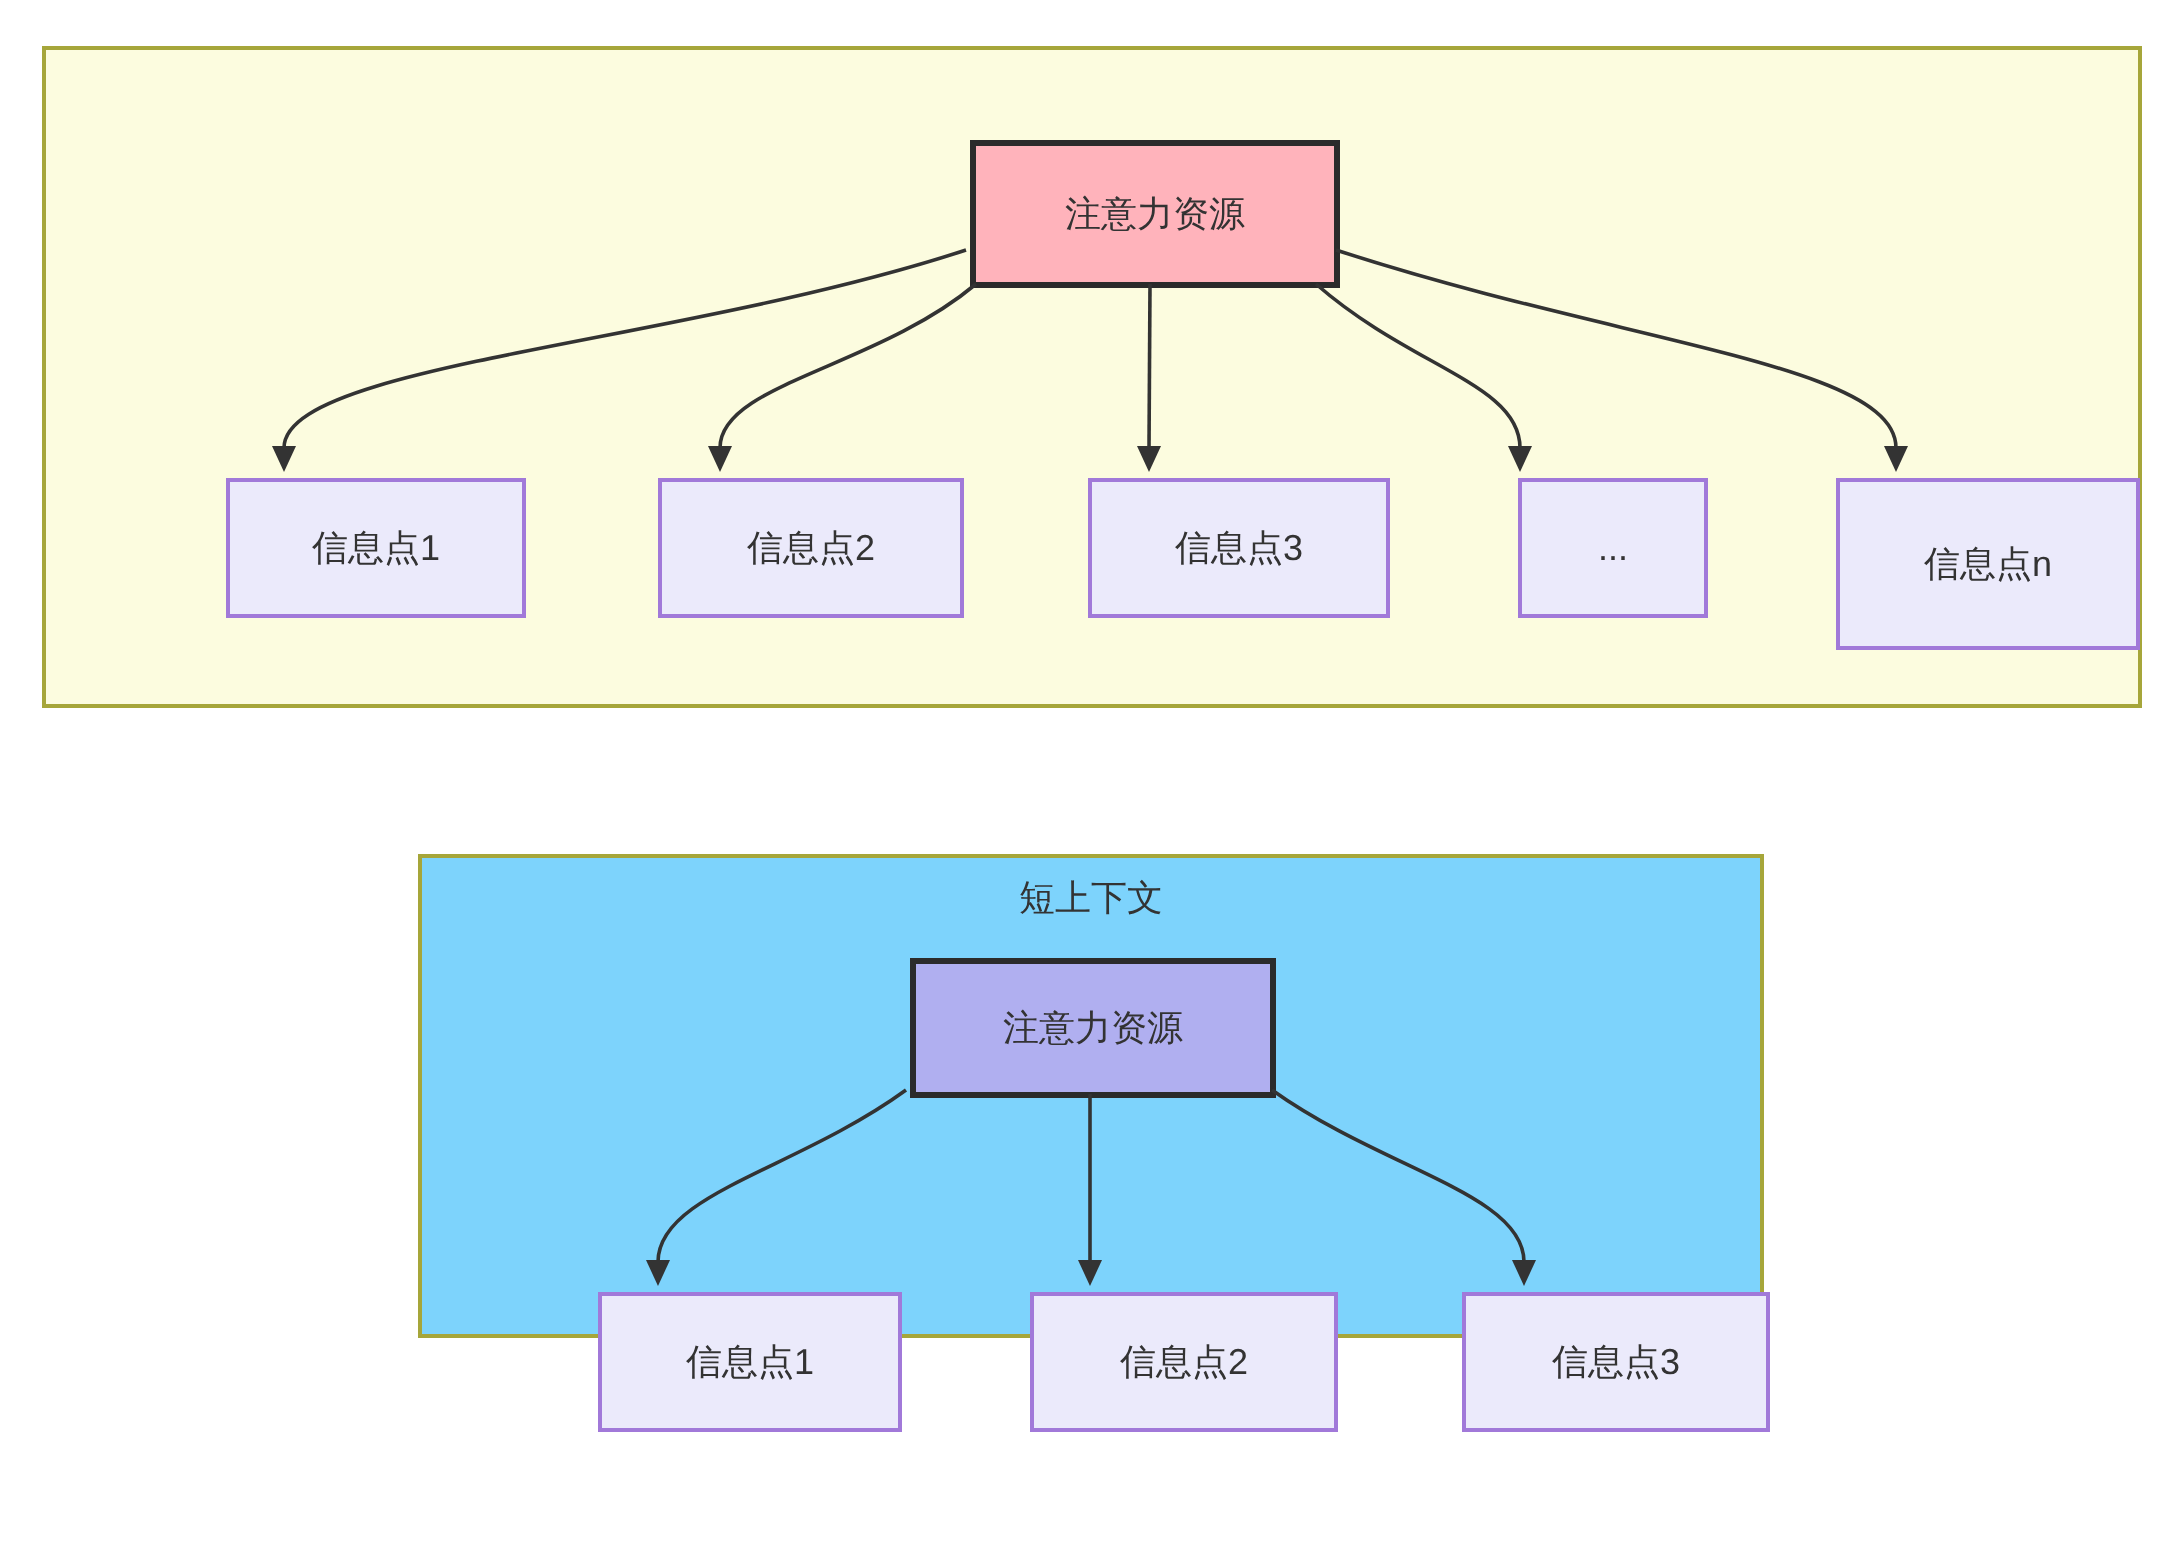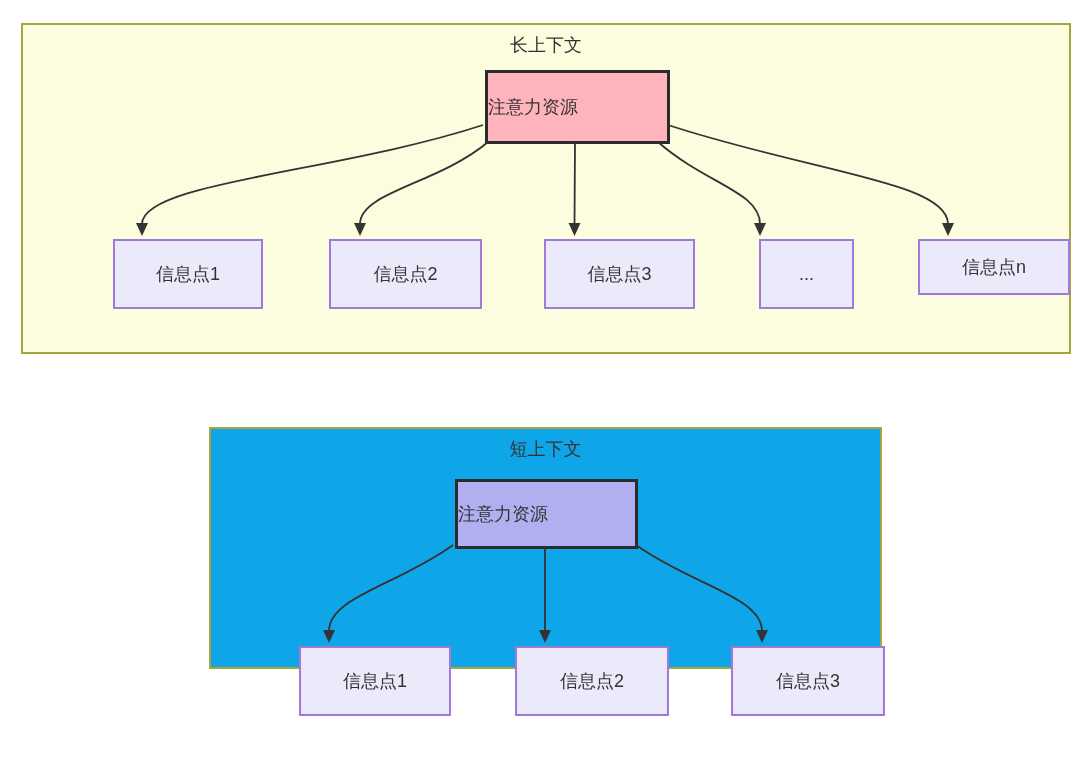--- a/index.html
+++ b/index.html
@@ -27,20 +27,21 @@
     width: 100%;
     text-align: center;
     font-size: 18px;
     color: #333333;
   }
   .attn-box {
     position: absolute;
     border: 3px solid #2b2b2b;
     display: flex;
     align-items: center;
+    justify-content: center;
     font-size: 18px;
     color: #333333;
   }
   .attn-long { background: #ffb3bb; }
   .attn-short { background: #b0aff0; }
   .info-box {
     position: absolute;
     background: #ebeafb;
     border: 2px solid #a179d9;
     display: flex;
@@ -67,21 +68,20 @@
     stroke: none;
   }
 </style>
 </head>
 <body>
 
 <div class="page">
 
   <div class="panel" style="left: 21px; top: 23px; width: 1050px; height: 331px; background: rgb(252, 252, 223); border-color: rgb(166, 166, 58);">
 
-    <div class="panel-title" style="color: rgb(51, 51, 51);">长上下文</div>
 
     <div class="attn-box attn-long" style="left: 462px; top: 45px; width: 185px; height: 74px; background: rgb(255, 179, 187); border-color: rgb(43, 43, 43);">
       <span>注意力资源</span>
     </div>
 
     <div class="info-box" style="left: 46px; top: 214px; width: 150px; height: 70px; background: rgb(235, 234, 251); border-color: rgb(161, 121, 217);">
       <span>信息点1</span>
     </div>
 
     <div class="info-box" style="left: 262px; top: 214px; width: 153px; height: 70px; background: rgb(235, 234, 251); border-color: rgb(161, 121, 217);">
@@ -89,26 +89,26 @@
     </div>
 
     <div class="info-box" style="left: 477px; top: 214px; width: 151px; height: 70px; background: rgb(235, 234, 251); border-color: rgb(161, 121, 217);">
       <span>信息点3</span>
     </div>
 
     <div class="info-box" style="left: 692px; top: 214px; width: 95px; height: 70px; background: rgb(235, 234, 251); border-color: rgb(161, 121, 217);">
       <span>...</span>
     </div>
 
-    <div class="info-box" style="left: 851px; top: 214px; width: 152px; height: 56px; background: rgb(235, 234, 251); border-color: rgb(161, 121, 217);">
+    <div class="info-box" style="left: 851px; top: 214px; width: 152px; height: 86px; background: rgb(235, 234, 251); border-color: rgb(161, 121, 217);">
       <span>信息点n</span>
     </div>
   </div>
 
-  <div class="panel" style="left: 209px; top: 427px; width: 673px; height: 242px; background: #0ea5e9; border-color: rgb(166, 166, 58);">
+  <div class="panel" style="left: 209px; top: 427px; width: 673px; height: 242px; background: #7dd3fc; border-color: rgb(166, 166, 58);">
 
     <div class="panel-title" style="color: rgb(51, 51, 51);">短上下文</div>
 
     <div class="attn-box attn-short" style="left: 244px; top: 50px; width: 183px; height: 70px; background: rgb(176, 175, 240); border-color: rgb(43, 43, 43);">
       <span>注意力资源</span>
     </div>
 
     <div class="info-box" style="left: 44px; top: 217px; width: 152px; height: 70px; background: rgb(235, 234, 251); border-color: rgb(161, 121, 217);">
       <span>信息点1</span>
     </div>

